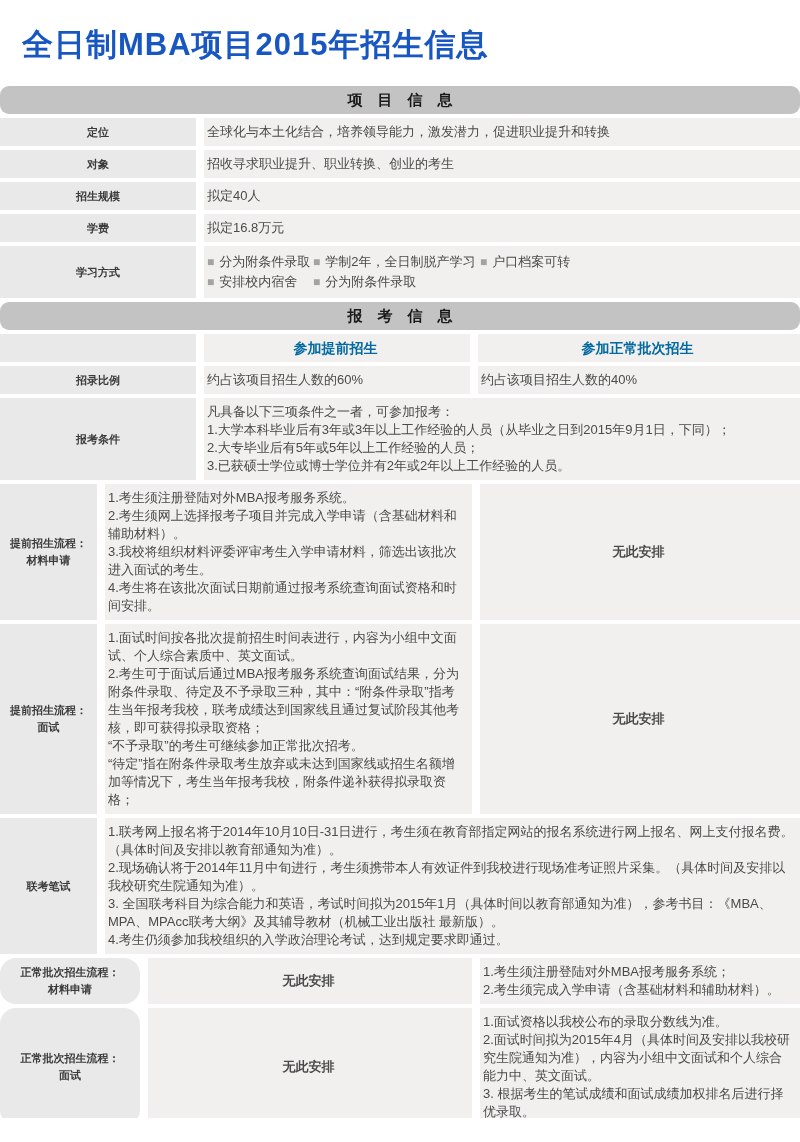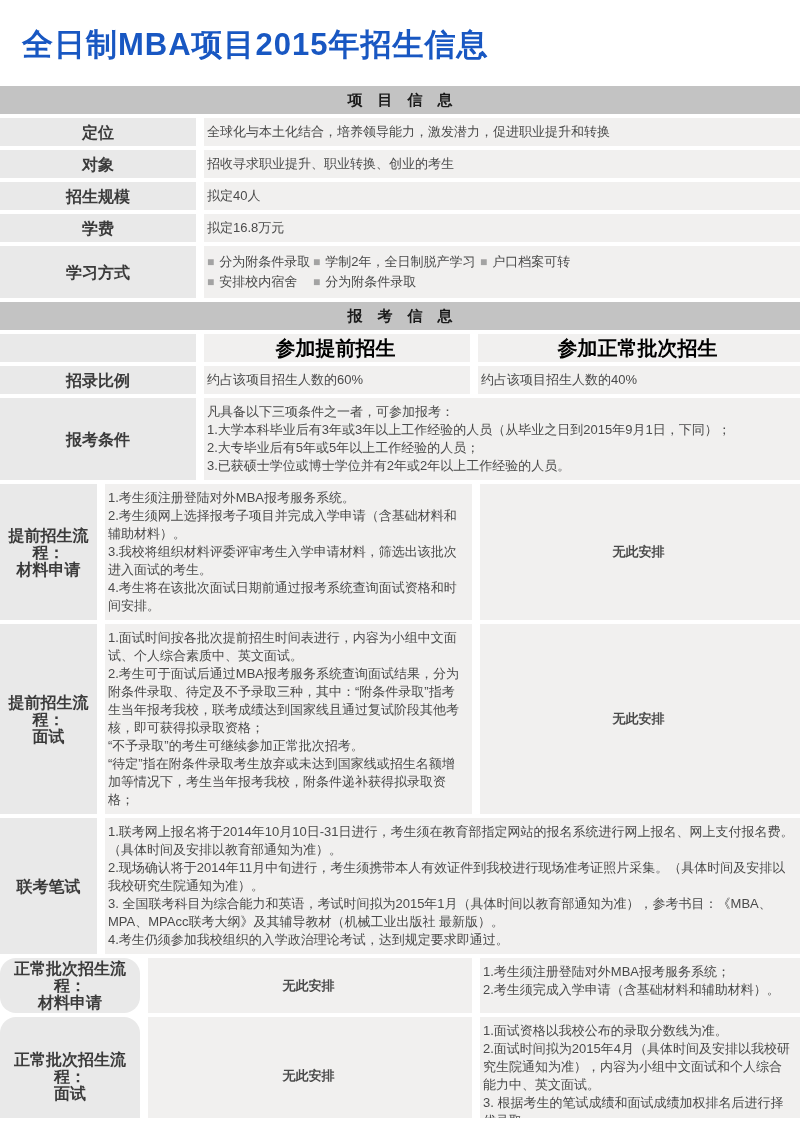--- a/index.html
+++ b/index.html
@@ -1,34 +1,34 @@
 <!DOCTYPE html>
 <html><head>
 <meta charset="utf-8">
 <style>
   html,body{margin:0;padding:0;background:#ffffff;}
   body{font-family:"Liberation Sans","DejaVu Sans",sans-serif;}
   .page{width:800px;height:1118px;overflow:hidden;background:#ffffff;position:relative;}
   .title{margin:0;padding:26px 0 22px 22px;font-size:31px;font-weight:bold;letter-spacing:1px;color:#1857c2;line-height:38px;}
   .bar{height:28px;background:#c3c3c3;display:flex;align-items:center;justify-content:center;
-       font-size:15px;font-weight:bold;color:#1a1a1a;margin-bottom:4px;}
+       font-size:15px;font-weight:bold;color:#1a1a1a;margin-bottom:4px;border-radius:9px;}
   .row{display:flex;gap:8px;margin-bottom:4px;}
   .lab{background:#e9e9e9;display:flex;flex-direction:column;align-items:center;justify-content:center;
-       text-align:center;font-size:16px;font-weight:bold;color:#3b3b3b;line-height:17px;padding:2px;box-sizing:border-box;}
+       text-align:center;font-size:11px;font-weight:bold;color:#3b3b3b;line-height:17px;padding:2px;box-sizing:border-box;}
   .cell{background:#f1f0ef;font-size:13px;color:#4a4a4a;line-height:18px;padding:5px 6px 5px 3px;box-sizing:border-box;min-width:0;}
   .simple{min-height:27px;display:flex;align-items:center;}
   .w196{flex:0 0 196px;}
   .w97{flex:0 0 97px;}
   .w140{flex:0 0 140px;border-radius:16px;}
   .cl266{flex:0 0 266px;}
   .cl367{flex:0 0 367px;}
   .cl324{flex:0 0 324px;}
   .grow{flex:1 1 auto;}
   .center{display:flex;align-items:center;justify-content:center;text-align:center;font-weight:bold;}
-  .colhead{font-weight:bold;color:#000000;font-size:20px;min-height:28px;}
+  .colhead{font-weight:bold;color:#0369a1;font-size:14px;min-height:28px;}
   .para{margin:0;}
   .study-line{display:flex;align-items:flex-start;margin:2px 0;}
   .sc1{flex:0 0 106px;}
   .sc2{flex:0 0 167px;}
   .sitem{display:flex;align-items:center;white-space:nowrap;}
   .sq{font-style:normal;color:#a3a3a3;font-size:12px;margin-right:5px;line-height:12px;}
 </style>
 </head>
 <body>
 

